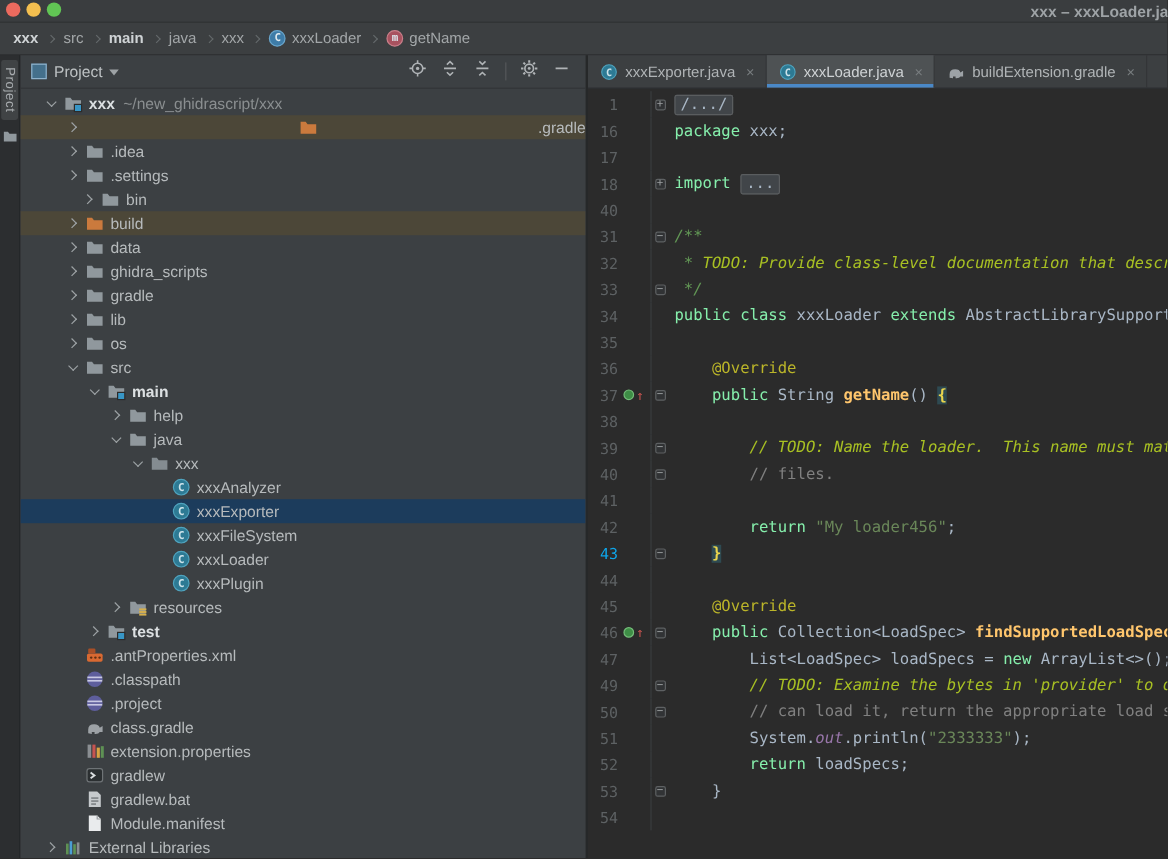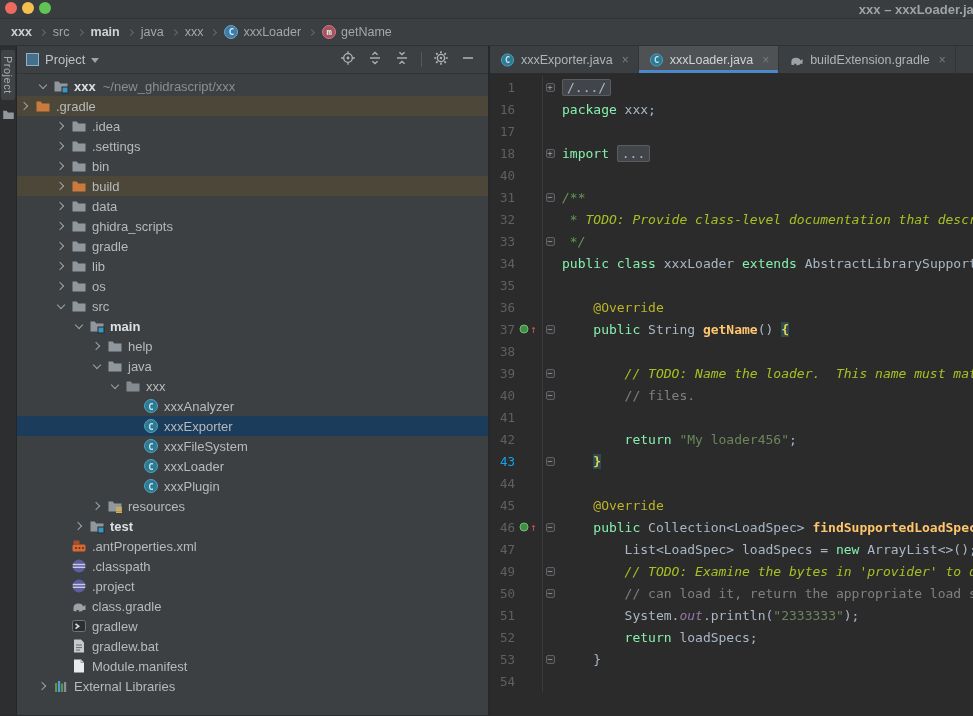--- a/index.html
+++ b/index.html
@@ -184,21 +184,21 @@
           <span class="chev exp"></span>
           <span class="ti">
             <svg width="16" height="16" viewBox="0 0 16 16" xmlns="http://www.w3.org/2000/svg">
               <path d="M1.5 3.5 h4.2 l1.6 2 h7.2 v8 h-13 z" fill="#90989D"></path>
               <rect x="9" y="9" width="6" height="6" fill="#3896C6" stroke="#2B2B2B"></rect>
             </svg>
           </span>
           <span class="tl">xxx</span>
           <span class="hint">~/new_ghidrascript/xxx</span>
         </div>
-        <div class="trow excluded" style="">
+        <div class="trow excluded" style="padding-left: 36px; justify-content: space-between;">
           <span class="chev col"></span>
           <span class="ti">
             <svg width="16" height="16" viewBox="0 0 16 16" xmlns="http://www.w3.org/2000/svg">
               <path d="M1.5 3.5 h4.2 l1.6 2 h7.2 v8 h-13 z" fill="#CB7A3D"></path>
             </svg>
           </span>
           <span class="tl">.gradle</span>
         </div>
         <div class="trow" style="padding-left: 36px;">
           <span class="chev col"></span>
@@ -211,21 +211,21 @@
         </div>
         <div class="trow" style="padding-left: 36px;">
           <span class="chev col"></span>
           <span class="ti">
             <svg width="16" height="16" viewBox="0 0 16 16" xmlns="http://www.w3.org/2000/svg">
               <path d="M1.5 3.5 h4.2 l1.6 2 h7.2 v8 h-13 z" fill="#90989D"></path>
             </svg>
           </span>
           <span class="tl">.settings</span>
         </div>
-        <div class="trow" style="padding-left: 36px;">
+        <div class="trow" style="padding-left: 49px;">
           <span class="chev col"></span>
           <span class="ti">
             <svg width="16" height="16" viewBox="0 0 16 16" xmlns="http://www.w3.org/2000/svg">
               <path d="M1.5 3.5 h4.2 l1.6 2 h7.2 v8 h-13 z" fill="#90989D"></path>
             </svg>
           </span>
           <span class="tl">bin</span>
         </div>
         <div class="trow excluded" style="padding-left: 36px;">
           <span class="chev col"></span>
@@ -437,20 +437,32 @@
           <span class="tl">.project</span>
         </div>
         <div class="trow" style="padding-left: 36px;">
           <span class="chev "></span>
           <span class="ti">
             <svg width="16" height="16" viewBox="0 0 16 16" xmlns="http://www.w3.org/2000/svg">
               <path d="M2.5 13 v-3 q0-4.5 5-4.5 q4 0 4.6 3 l2.4-1.6 v5.1 h-2.4 q-0.8 1.6-3.4 1.6 h-0.9 v-1.6 h-2.3 v1.6 z" fill="#9DA2A6"></path>
             </svg>
           </span>
           <span class="tl">class.gradle</span>
+        </div>
+        <div class="trow" style="padding-left: 36px;">
+          <span class="chev "></span>
+          <span class="ti">
+            <svg width="16" height="16" viewBox="0 0 16 16" xmlns="http://www.w3.org/2000/svg">
+              <rect x="2" y="2.5" width="3" height="11" fill="#8A8E92"></rect>
+              <rect x="6" y="2.5" width="2.6" height="11" fill="#C75450"></rect>
+              <rect x="9.6" y="5" width="2.6" height="8.5" fill="#D9A343"></rect>
+              <rect x="13" y="3.8" width="2.5" height="9.7" fill="#5E9154"></rect>
+            </svg>
+          </span>
+          <span class="tl">extension.properties</span>
         </div>
         <div class="trow" style="padding-left: 36px;">
           <span class="chev "></span>
           <span class="ti">
             <svg width="16" height="16" viewBox="0 0 16 16" xmlns="http://www.w3.org/2000/svg">
               <rect x="1.5" y="2.5" width="13" height="11" rx="2" fill="#2B2F31" stroke="#6E7376"></rect>
               <path d="M4.5 5.8 l3.2 2.4 -3.2 2.4" stroke="#D8DCDE" stroke-width="1.6" fill="none"></path>
             </svg>
           </span>
           <span class="tl">gradlew</span>

